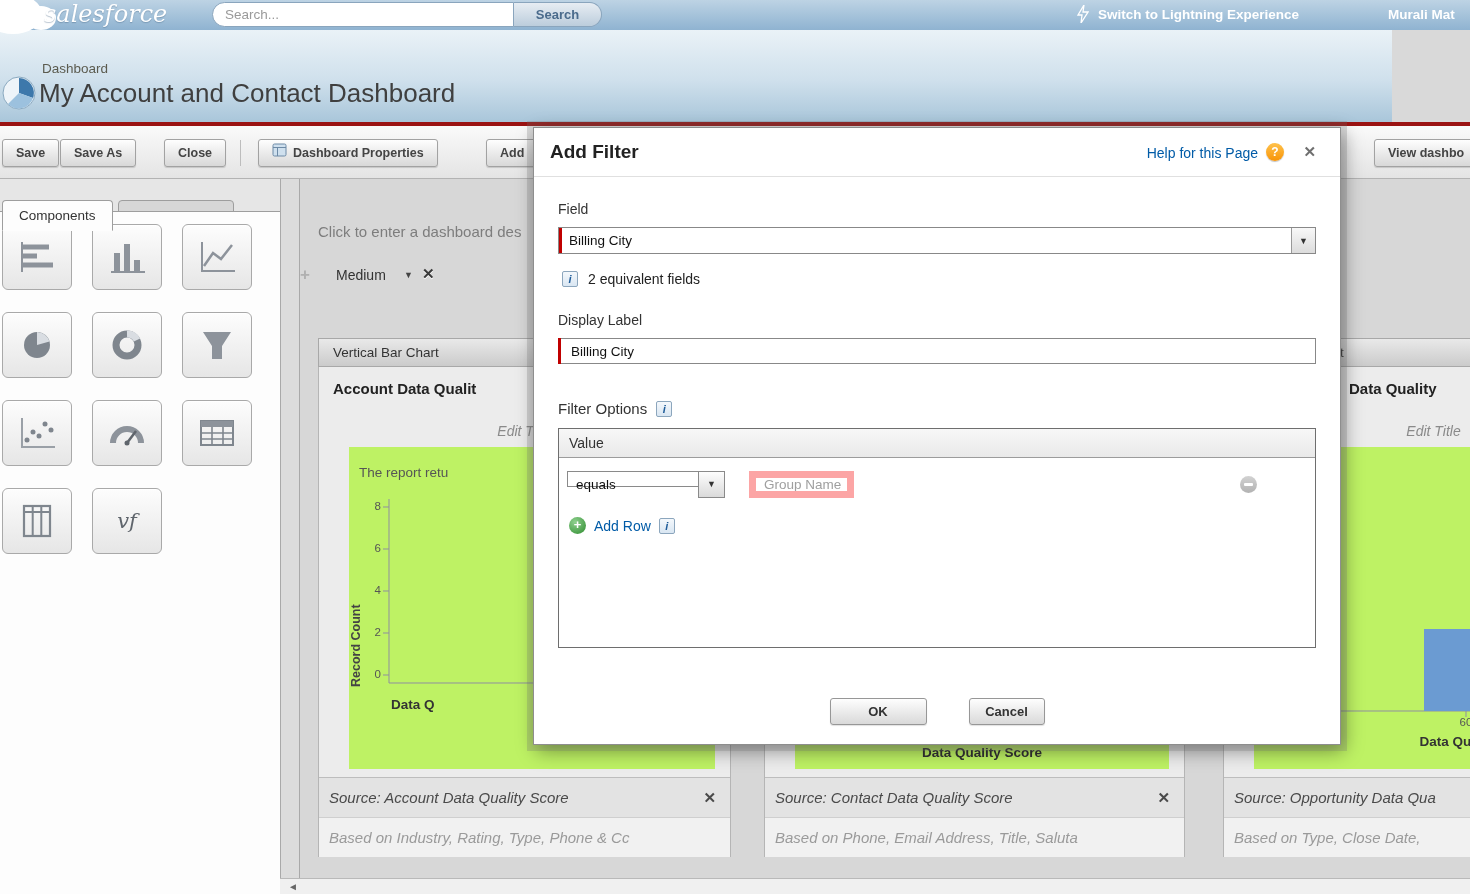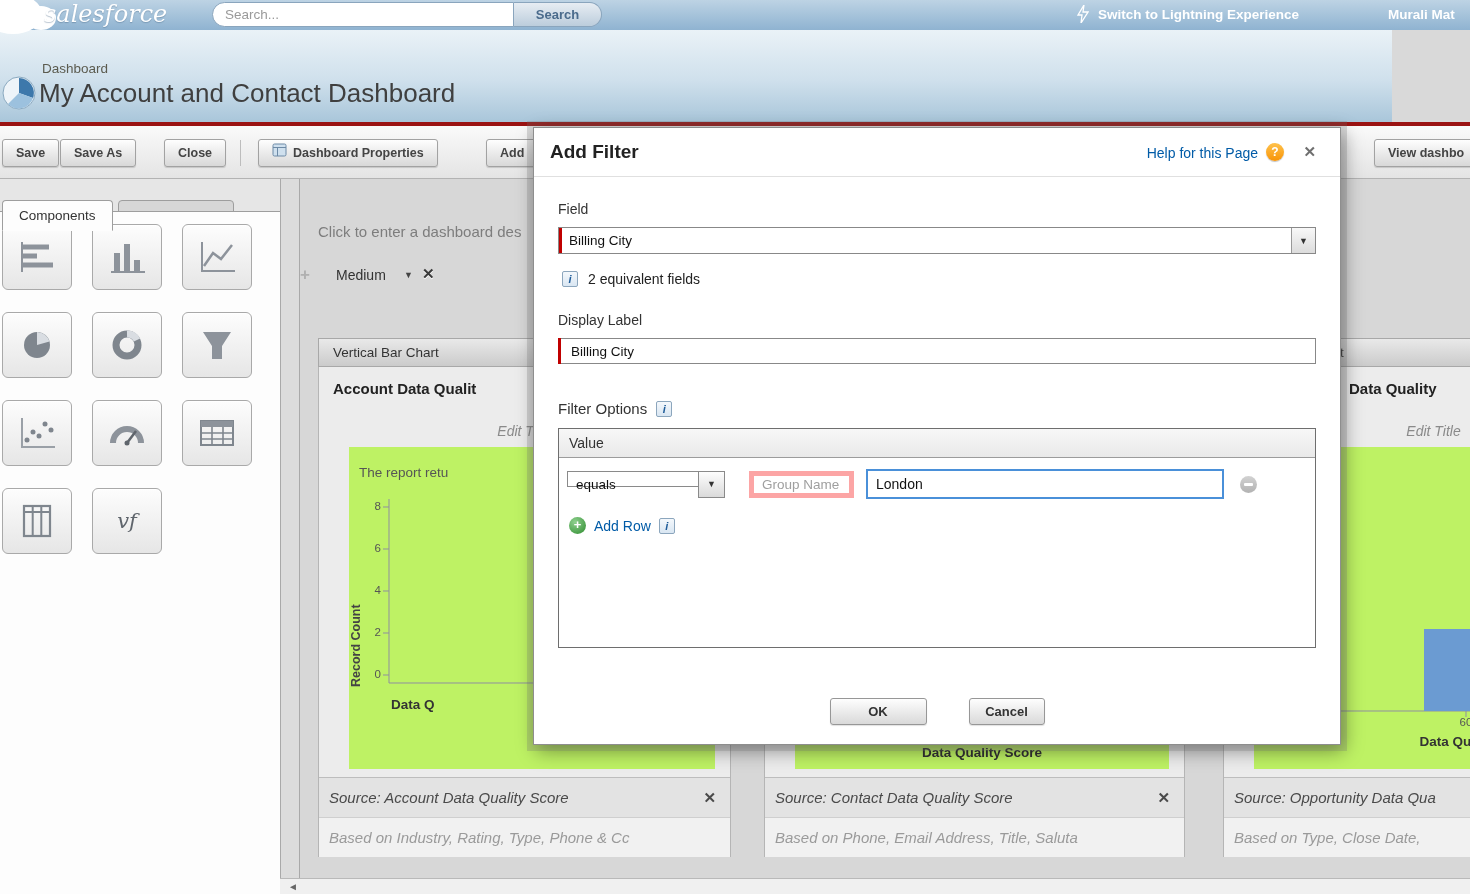--- a/index.html
+++ b/index.html
@@ -127,21 +127,21 @@
   .fo-row { position:absolute; left:24px; top:272px; display:flex; align-items:center; gap:9px; font-size:15px; color:#333; }
 
   .ftable { position:absolute; left:24px; top:300px; width:758px; height:220px; border:1px solid #6e6e6e; background:#fff; }
   .ft-head { display:flex; height:29px; border-bottom:1px solid #9c9c9c; background:linear-gradient(#f7f7f7,#e9e9e9); }
   .ft-op { width:188px; border-right:1px solid #bbb; padding:6px 0 0 10px; font-size:14px; color:#333; }
   .ft-val { flex:1; padding:6px 0 0 10px; font-size:14px; color:#333; }
   .op-box { position:absolute; left:8px; top:42px; width:132px; height:16px; border:1px solid #8a8a8a;
     background:#fff; font-size:13.5px; color:#111; padding:5px 0 0 8px; cursor:pointer; }
   .op-arrow { position:absolute; left:139px; top:42px; width:27px; height:27px; border:1px solid #8a8a8a;
     background:linear-gradient(#fdfdfd,#dadada); text-align:center; line-height:25px; font-size:9px; color:#333; cursor:pointer; }
-  .group-in { position:absolute; left:190px; top:42px; width:105px; height:27px; border:5px solid #fca5a5;
+  .group-in { position:absolute; left:190px; top:42px; width:105px; height:27px; border:7px solid #fca5a5;
     font-size:13.5px; padding-left:8px; color:#444; outline:none; }
   .group-in::placeholder { color:#9f9f9f; }
   .value-in { position:absolute; left:307px; top:40px; width:358px; height:30px; border:2px solid #4a90d9;
     font-size:14px; padding-left:8px; color:#111; outline:none; }
   .minus-btn { position:absolute; left:681px; top:47px; width:17px; height:17px; border-radius:50%;
     background:linear-gradient(#d2d2d2,#b2b2b2); cursor:pointer; }
   .minus-btn::after { content:""; position:absolute; left:4px; top:7px; width:9px; height:3px; background:#fff; border-radius:1px; }
   .add-row { position:absolute; left:10px; top:88px; display:flex; align-items:center; gap:8px; }
   .plus-badge { width:17px; height:17px; border-radius:50%; background:radial-gradient(circle at 35% 30%, #8ed08e, #2e8b2e);
     color:#fff; font-weight:bold; font-size:13px; line-height:16px; text-align:center; cursor:pointer; }
@@ -391,21 +391,20 @@
     <span class="info-icon">i</span>
   </div>
 
   <div class="ftable">
     <div class="ft-head">
       <div class="ft-val">Value</div>
     </div>
     <div class="op-box">equals</div>
     <div class="op-arrow">▼</div>
     <input class="group-in" placeholder="Group Name" style="">
-    <input class="value-in" autofocus="" value="London" style="">
     <span class="minus-btn"></span>
     <div class="add-row">
       <span class="plus-badge">+</span>
       <span class="add-link">Add Row</span>
       <span class="info-icon">i</span>
     </div>
   </div>
 
   <div class="actions">
     <button class="dlg-btn ok-btn">OK</button>

